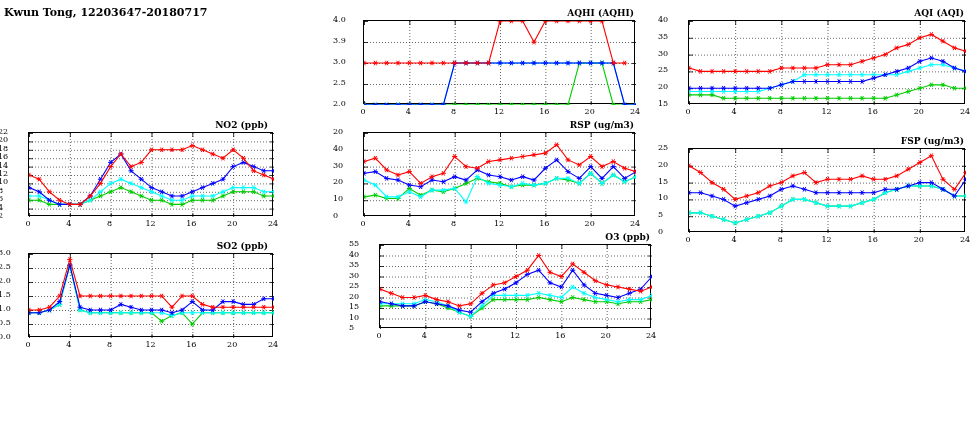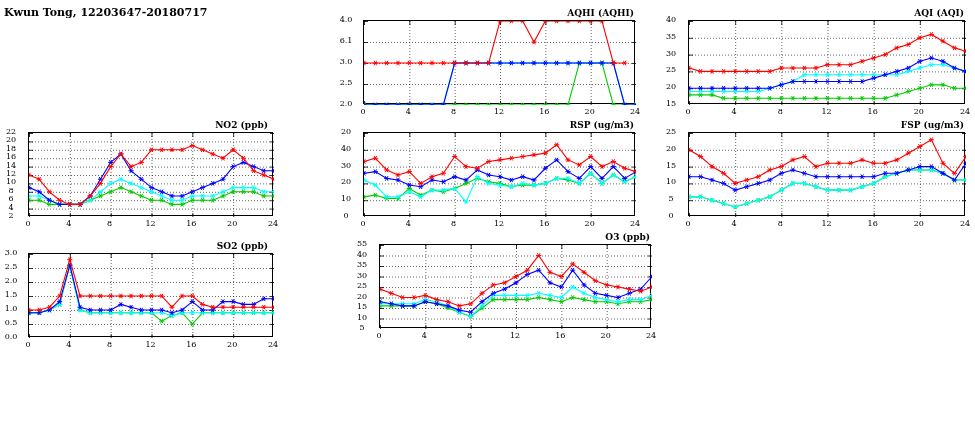--- a/index.html
+++ b/index.html
@@ -2,21 +2,21 @@
 <html><head>
 <meta charset="utf-8">
 <style>
   html,body{margin:0;padding:0;background:#ffffff;}
   body{width:975px;height:447px;font-family:"DejaVu Sans",sans-serif;position:relative;overflow:hidden;}
   .title-main{position:absolute;left:4px;top:6px;font-size:11px;font-weight:bold;color:#000;font-family:"DejaVu Serif",serif;}
   .panel{position:absolute;}
   .panel .ptitle{position:absolute;right:0;font-size:9px;font-weight:bold;color:#000;font-family:"DejaVu Serif",serif;white-space:nowrap;}
   .plotbox{position:absolute;border:1px solid #000;box-sizing:border-box;background:#fff;}
   .svgwrap{position:absolute;left:0;top:0;}
-  .ylab{position:absolute;font-size:8px;color:#000;text-align:center;font-family:"DejaVu Serif",serif;white-space:nowrap;}
+  .ylab{position:absolute;font-size:8px;color:#000;text-align:left;font-family:"DejaVu Serif",serif;white-space:nowrap;}
   .xlab{position:absolute;font-size:8px;color:#000;text-align:center;font-family:"DejaVu Serif",serif;white-space:nowrap;}
 </style>
 </head>
 <body>
 
 <div class="title-main">Kwun Tong, 12203647-20180717</div>
 
 <div class="panel" id="panel-no2" style="left:0px;top:120px;width:290px;height:105px;">
   <div class="ptitle" style="top:0px;right:22px;margin-left:35px;">NO2 (ppb)</div>
 <div class="plotbox" style="left: 28px; top: 12px; width: 245px; height: 84px;">
@@ -333,21 +333,21 @@
         <path d="M212.73,0.00L217.93,0.00M214.03,-2.25L216.63,2.25M216.63,-2.25L214.03,2.25" stroke="#ff0000" stroke-width="1" fill="none"></path>
         <path d="M224.07,0.00L229.27,0.00M225.37,-2.25L227.97,2.25M227.97,-2.25L225.37,2.25" stroke="#ff0000" stroke-width="1" fill="none"></path>
         <path d="M235.40,0.00L240.60,0.00M236.70,-2.25L239.30,2.25M239.30,-2.25L236.70,2.25" stroke="#ff0000" stroke-width="1" fill="none"></path>
         <path d="M246.73,42.00L251.93,42.00M248.03,39.75L250.63,44.25M250.63,39.75L248.03,44.25" stroke="#ff0000" stroke-width="1" fill="none"></path>
         <path d="M258.07,42.00L263.27,42.00M259.37,39.75L261.97,44.25M261.97,39.75L259.37,44.25" stroke="#ff0000" stroke-width="1" fill="none"></path>
       </svg>
     </div>
     <div class="ylab" style="left: -2px; width: 26px; top: 91px;">2.0</div>
     <div class="ylab" style="left: -2px; width: 26px; top: 70px;">2.5</div>
     <div class="ylab" style="left: -2px; width: 26px; top: 49px;">3.0</div>
-    <div class="ylab" style="left: -2px; width: 26px; top: 28px;">6.1</div>
+    <div class="ylab" style="left: -2px; width: 26px; top: 28px;">3.9</div>
     <div class="ylab" style="left: -2px; width: 26px; top: 7px;">4.0</div>
     <div class="xlab" style="left: 18px; width: 20px; top: 99px;">0</div>
     <div class="xlab" style="left: 63.3333px; width: 20px; top: 99px;">4</div>
     <div class="xlab" style="left: 108.667px; width: 20px; top: 99px;">8</div>
     <div class="xlab" style="left: 154px; width: 20px; top: 99px;">12</div>
     <div class="xlab" style="left: 199.333px; width: 20px; top: 99px;">16</div>
     <div class="xlab" style="left: 244.667px; width: 20px; top: 99px;">20</div>
     <div class="xlab" style="left: 290px; width: 20px; top: 99px;">24</div>
   </div>
 <div class="panel" id="panel-aqi" style="left:660px;top:8px;width:310px;height:105px;">
@@ -661,21 +661,21 @@
     <div class="ylab" style="left: -2px; width: 26px; top: 23.8px;">40</div>
     <div class="ylab" style="left: -2px; width: 26px; top: 7px;">20</div>
     <div class="xlab" style="left: 18px; width: 20px; top: 99px;">0</div>
     <div class="xlab" style="left: 63.3333px; width: 20px; top: 99px;">4</div>
     <div class="xlab" style="left: 108.667px; width: 20px; top: 99px;">8</div>
     <div class="xlab" style="left: 154px; width: 20px; top: 99px;">12</div>
     <div class="xlab" style="left: 199.333px; width: 20px; top: 99px;">16</div>
     <div class="xlab" style="left: 244.667px; width: 20px; top: 99px;">20</div>
     <div class="xlab" style="left: 290px; width: 20px; top: 99px;">24</div>
   </div>
-<div class="panel" id="panel-fsp" style="left:660px;top:120px;width:310px;height:105px;">
+<div class="panel" id="panel-fsp" style="left:660px;top:136px;width:310px;height:105px;">
   <div class="ptitle" style="top:0px;right:6px;">FSP (ug/m3)</div>
 <div class="plotbox" style="left: 28px; top: 12px; width: 277px; height: 84px;">
       <svg class="svgwrap" width="277" height="84">
         <line x1="0" y1="67.7" x2="277" y2="67.7" stroke="#000" stroke-width="0.6" stroke-dasharray="1,2"></line>
         <line x1="0" y1="50.9" x2="277" y2="50.9" stroke="#000" stroke-width="0.6" stroke-dasharray="1,2"></line>
         <line x1="0" y1="34.1" x2="277" y2="34.1" stroke="#000" stroke-width="0.6" stroke-dasharray="1,2"></line>
         <line x1="0" y1="17.299999999999997" x2="277" y2="17.299999999999997" stroke="#000" stroke-width="0.6" stroke-dasharray="1,2"></line>
         <line x1="46.666666666666664" y1="0" x2="46.666666666666664" y2="84" stroke="#000" stroke-width="0.6" stroke-dasharray="1,2"></line>
         <line x1="92.83333333333333" y1="0" x2="92.83333333333333" y2="84" stroke="#000" stroke-width="0.6" stroke-dasharray="1,2"></line>
         <line x1="139" y1="0" x2="139" y2="84" stroke="#000" stroke-width="0.6" stroke-dasharray="1,2"></line>

